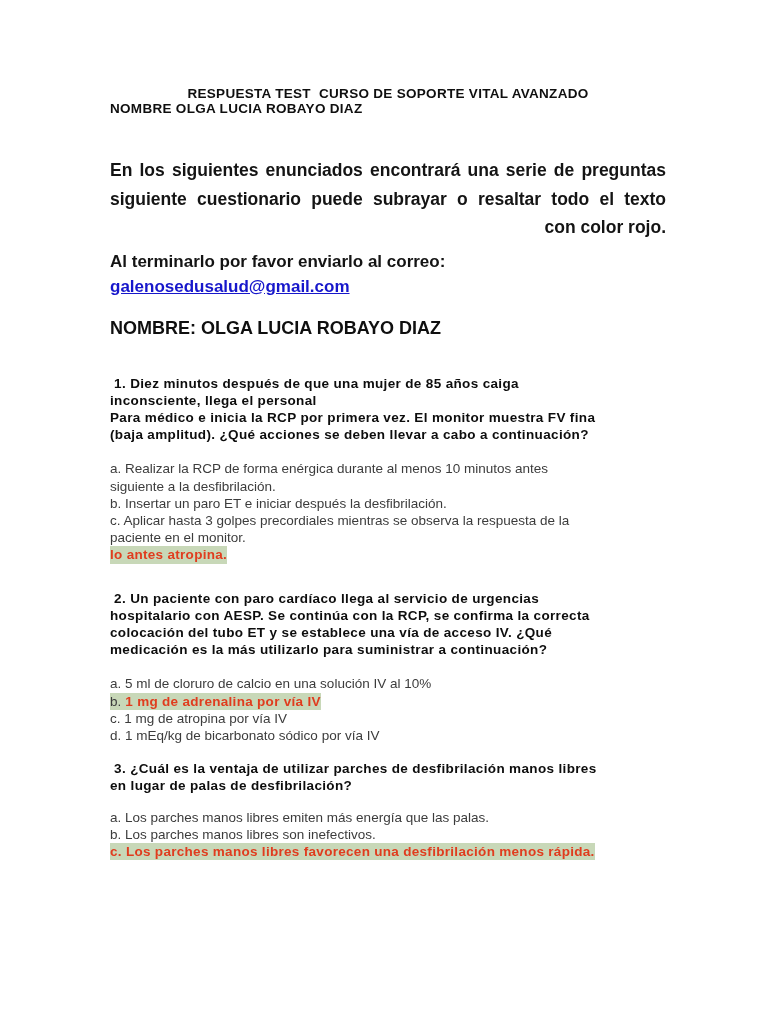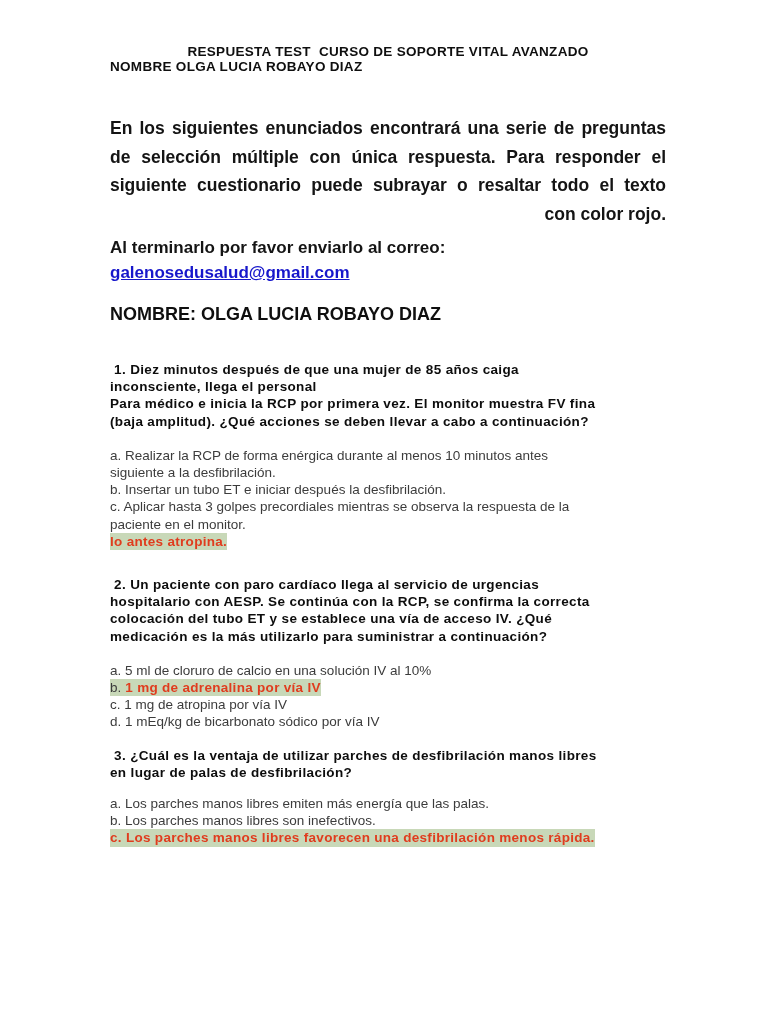--- a/index.html
+++ b/index.html
@@ -11,21 +11,21 @@
     width: 768px;
     height: 1024px;
     font-family: "Liberation Sans", sans-serif;
     color: #111111;
     overflow: hidden;
   }
   .page {
     box-sizing: border-box;
     width: 768px;
     height: 1024px;
-    padding: 44px 100px 0 110px;
+    padding: 86px 100px 0 110px;
   }
   .content {
     width: 556px;
   }
   .doc-title {
     font-size: 13.5px;
     font-weight: bold;
     letter-spacing: 0.3px;
     text-align: center;
     color: #0f0f0f;
@@ -111,21 +111,20 @@
 
 <div class="page">
   <div class="content">
 
     <div class="doc-title">RESPUESTA TEST  CURSO DE SOPORTE VITAL AVANZADO</div>
 
     <div class="name-header">NOMBRE OLGA LUCIA ROBAYO DIAZ</div>
 
     <div class="intro">
       <div class="jline">En los siguientes enunciados encontrará una serie de preguntas</div>
-      <div class="jline">de selección múltiple con única respuesta. Para responder el</div>
       <div class="jline">siguiente cuestionario puede subrayar o resaltar todo el texto</div>
       <div class="lastline">con color rojo.</div>
     </div>
 
     <div class="send-block">
       <div>Al terminarlo por favor enviarlo al correo:</div>
       <a class="email-link" href="#">galenosedusalud@gmail.com</a>
     </div>
 
     <div class="name-line">NOMBRE: OLGA LUCIA ROBAYO DIAZ</div>
@@ -133,21 +132,21 @@
     <section class="question q1">
       <div class="qheading">
         <div class="qline"> 1. Diez minutos después de que una mujer de 85 años caiga</div>
         <div class="qline">inconsciente, llega el personal</div>
         <div class="qline">Para médico e inicia la RCP por primera vez. El monitor muestra FV fina</div>
         <div class="qline">(baja amplitud). ¿Qué acciones se deben llevar a cabo a continuación?</div>
       </div>
       <div class="options">
         <div class="oline">a. Realizar la RCP de forma enérgica durante al menos 10 minutos antes</div>
         <div class="oline">siguiente a la desfibrilación.</div>
-        <div class="oline">b. Insertar un tubo ET e iniciar después la desfibrilación.</div>
+        <div class="oline">b. Insertar un paro ET e iniciar después la desfibrilación.</div>
         <div class="oline">c. Aplicar hasta 3 golpes precordiales mientras se observa la respuesta de la</div>
         <div class="oline">paciente en el monitor.</div>
         <div class="oline"><span class="hl"><span class="red-answer">lo antes atropina.</span></span></div>
       </div>
     </section>
 
     <section class="question q2">
       <div class="qheading">
         <div class="qline"> 2. Un paciente con paro cardíaco llega al servicio de urgencias</div>
         <div class="qline">hospitalario con AESP. Se continúa con la RCP, se confirma la correcta</div>

